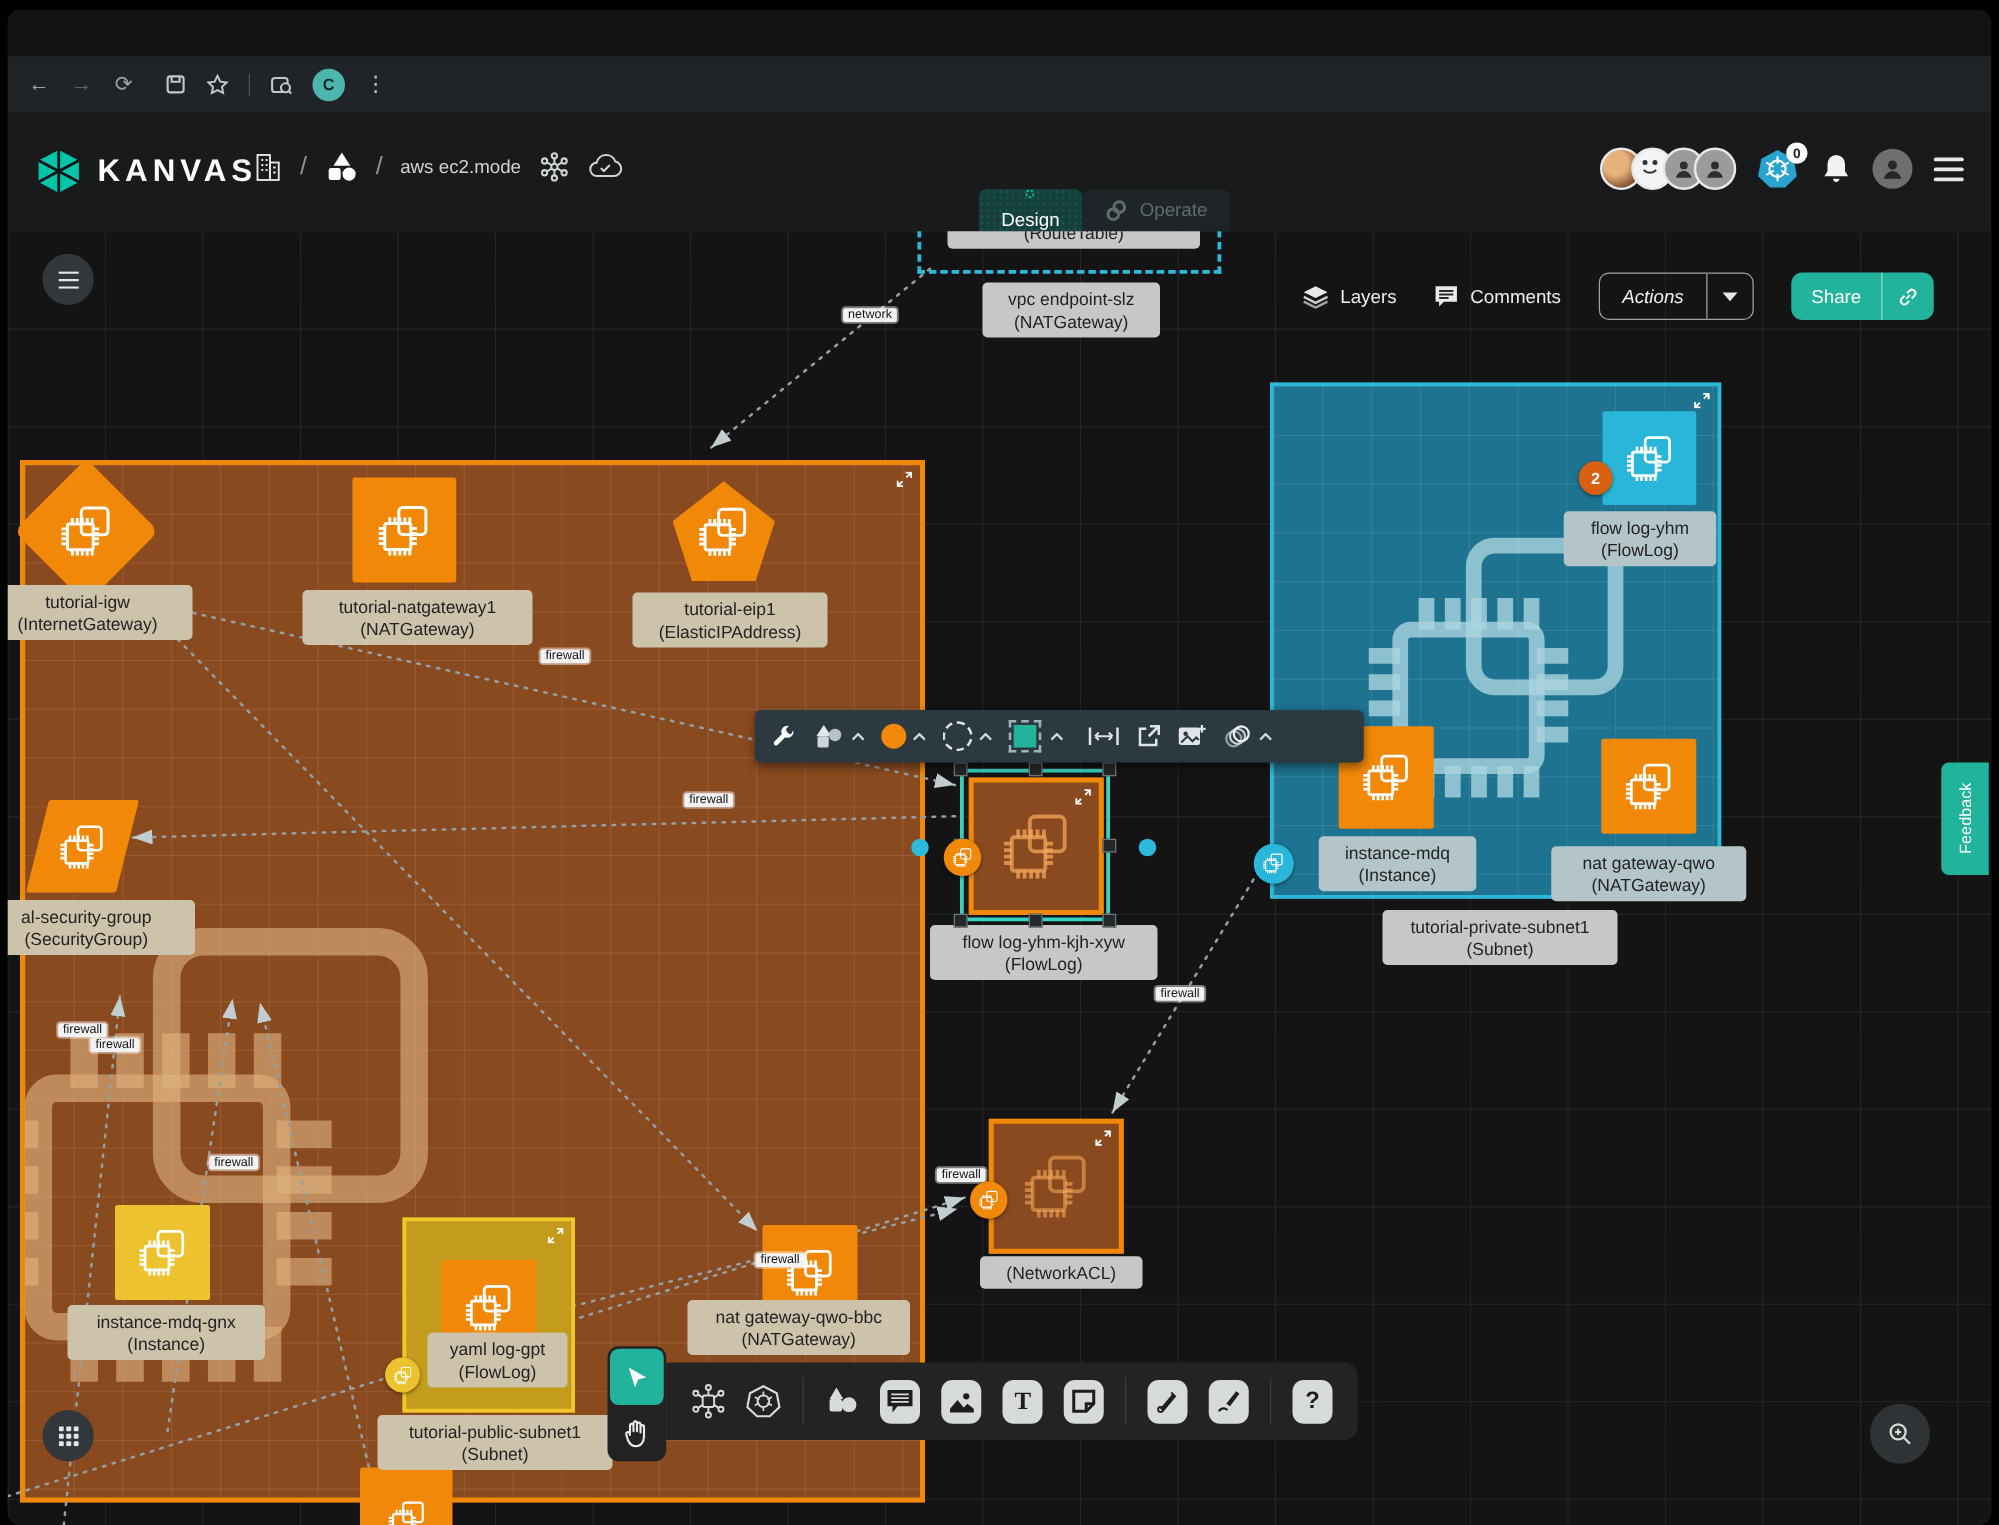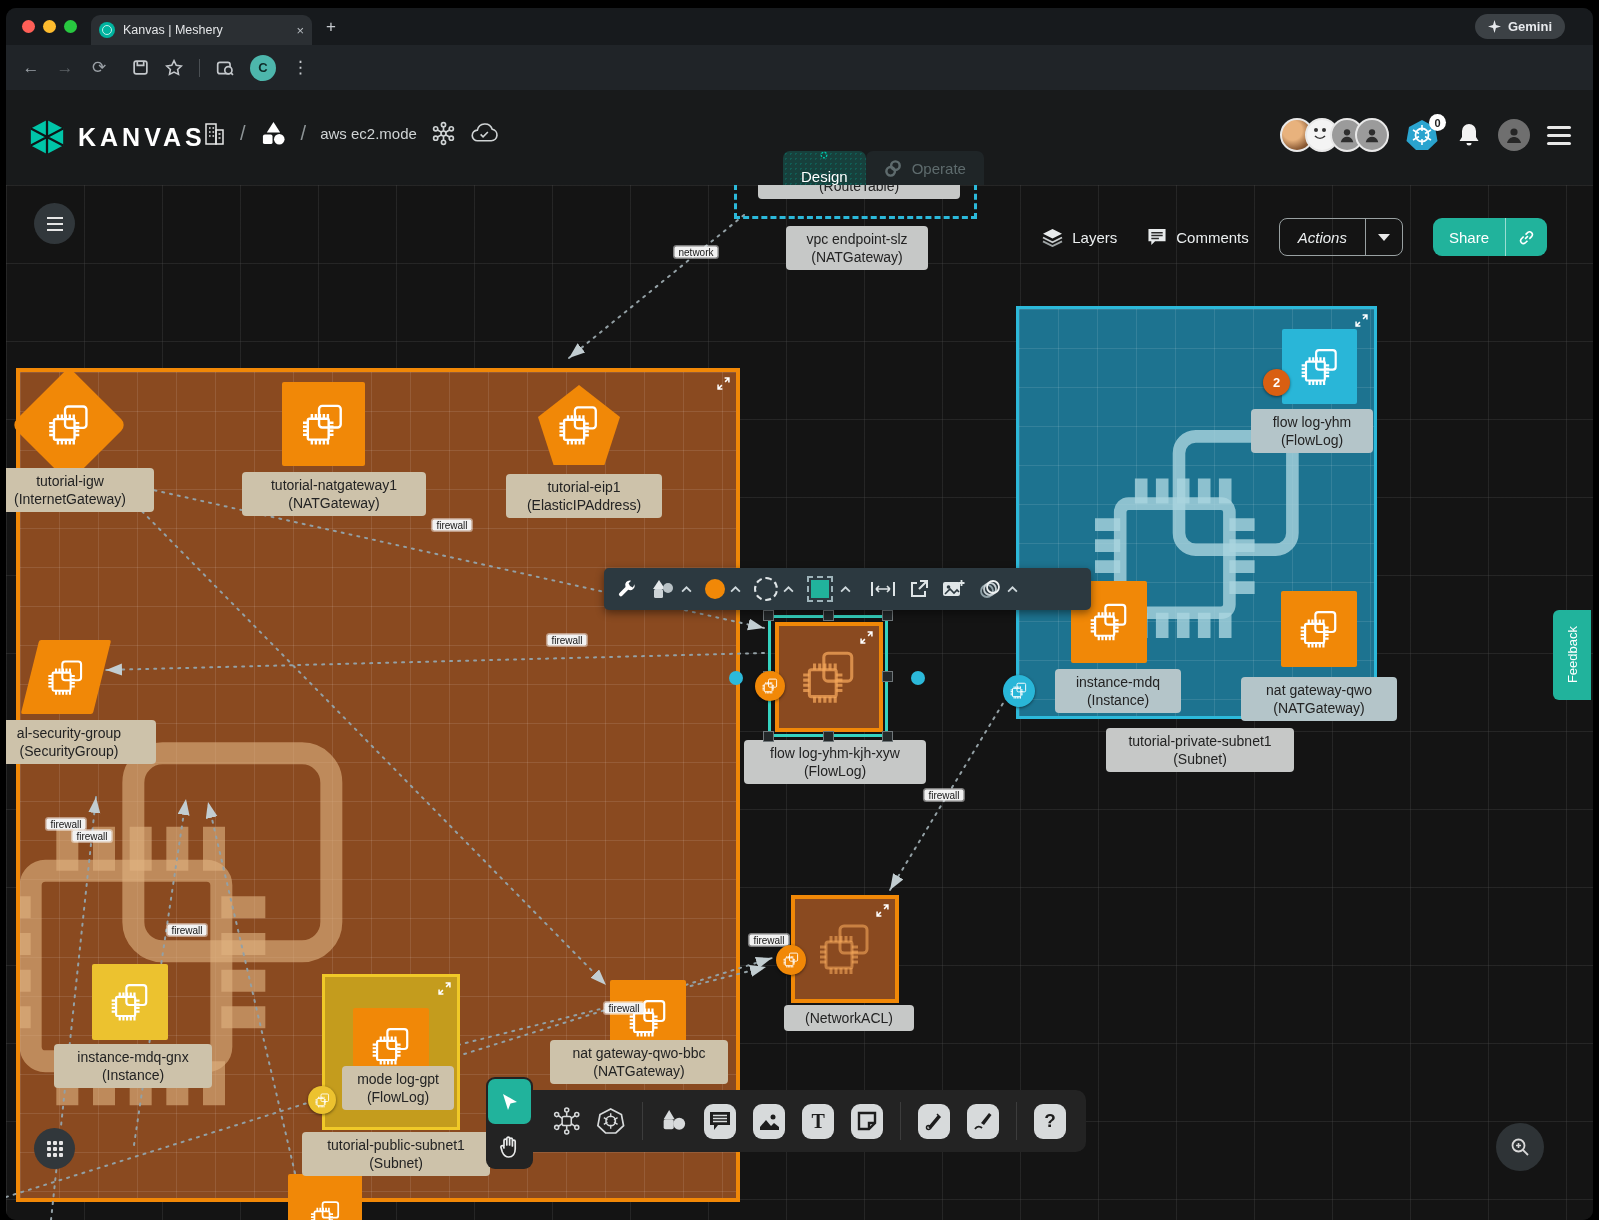--- a/index.html
+++ b/index.html
@@ -150,39 +150,20 @@
         <polyline points="1,5 5,1 9,5" fill="none" stroke="#cfd8dc" stroke-width="1.6"></polyline>
       </symbol>
     <symbol id="expand" viewBox="0 0 12 12">
         <path d="M11 5V1H7M1 7v4h4M11 1 7.5 4.5M1 11l3.5-3.5" fill="none" stroke="#fff" stroke-width="1.4"></path>
       </symbol>
   </defs>
 </svg>
 
 <div class="window">
 
-  <div class="tabstrip">
-    <div class="lights">
-      <span class="light" style="background:#ff5f57"></span>
-      <span class="light" style="background:#febc2e"></span>
-      <span class="light" style="background:#28c840"></span>
-    </div>
-    <div class="tab">
-      <span class="favicon"></span>
-      <span>Kanvas | Meshery</span>
-      <span class="close">×</span>
-    </div>
-    <span class="newtab">+</span>
-    <div class="gemini">
-      <svg width="13" height="13" viewBox="0 0 16 16">
-          <path d="M8 0l1.8 6.2L16 8l-6.2 1.8L8 16 6.2 9.8 0 8l6.2-1.8z" fill="#e8eaed"></path>
-        </svg>
-      <span>Gemini</span>
-    </div>
-  </div>
 
   <div class="urlrow">
     <span class="navic" style="margin-left:8px">←</span>
     <span class="navic dim">→</span>
     <span class="navic">⟳</span>
     <div class="url-ctl">
       <svg width="17" height="17" viewBox="0 0 16 16">
           <rect x="2" y="2" width="12" height="12" rx="2" fill="none" stroke="#c3c7cb" stroke-width="1.6"></rect>
           <path d="M5 2v4h6V2" fill="none" stroke="#c3c7cb" stroke-width="1.6"></path>
         </svg>
@@ -451,21 +432,21 @@
         </div>
       <div class="nlabel" style="left:-38px;top:348px;width:158px">
         <span>al-security-group</span>
           <span>(SecurityGroup)</span>
         </div>
       <div class="nlabel" style="left:34px;top:672px;width:142px">
         <span>instance-mdq-gnx</span>
           <span>(Instance)</span>
         </div>
       <div class="nlabel" style="left:322px;top:694px;width:96px;z-index:6">
-        <span>mode log-gpt</span>
+        <span>yaml log-gpt</span>
           <span>(FlowLog)</span>
         </div>
       <div class="nlabel" style="left:282px;top:760px;width:172px">
         <span>tutorial-public-subnet1</span>
           <span>(Subnet)</span>
         </div>
       <div class="nlabel" style="left:530px;top:668px;width:162px">
         <span>nat gateway-qwo-bbc</span>
           <span>(NATGateway)</span>
         </div>

